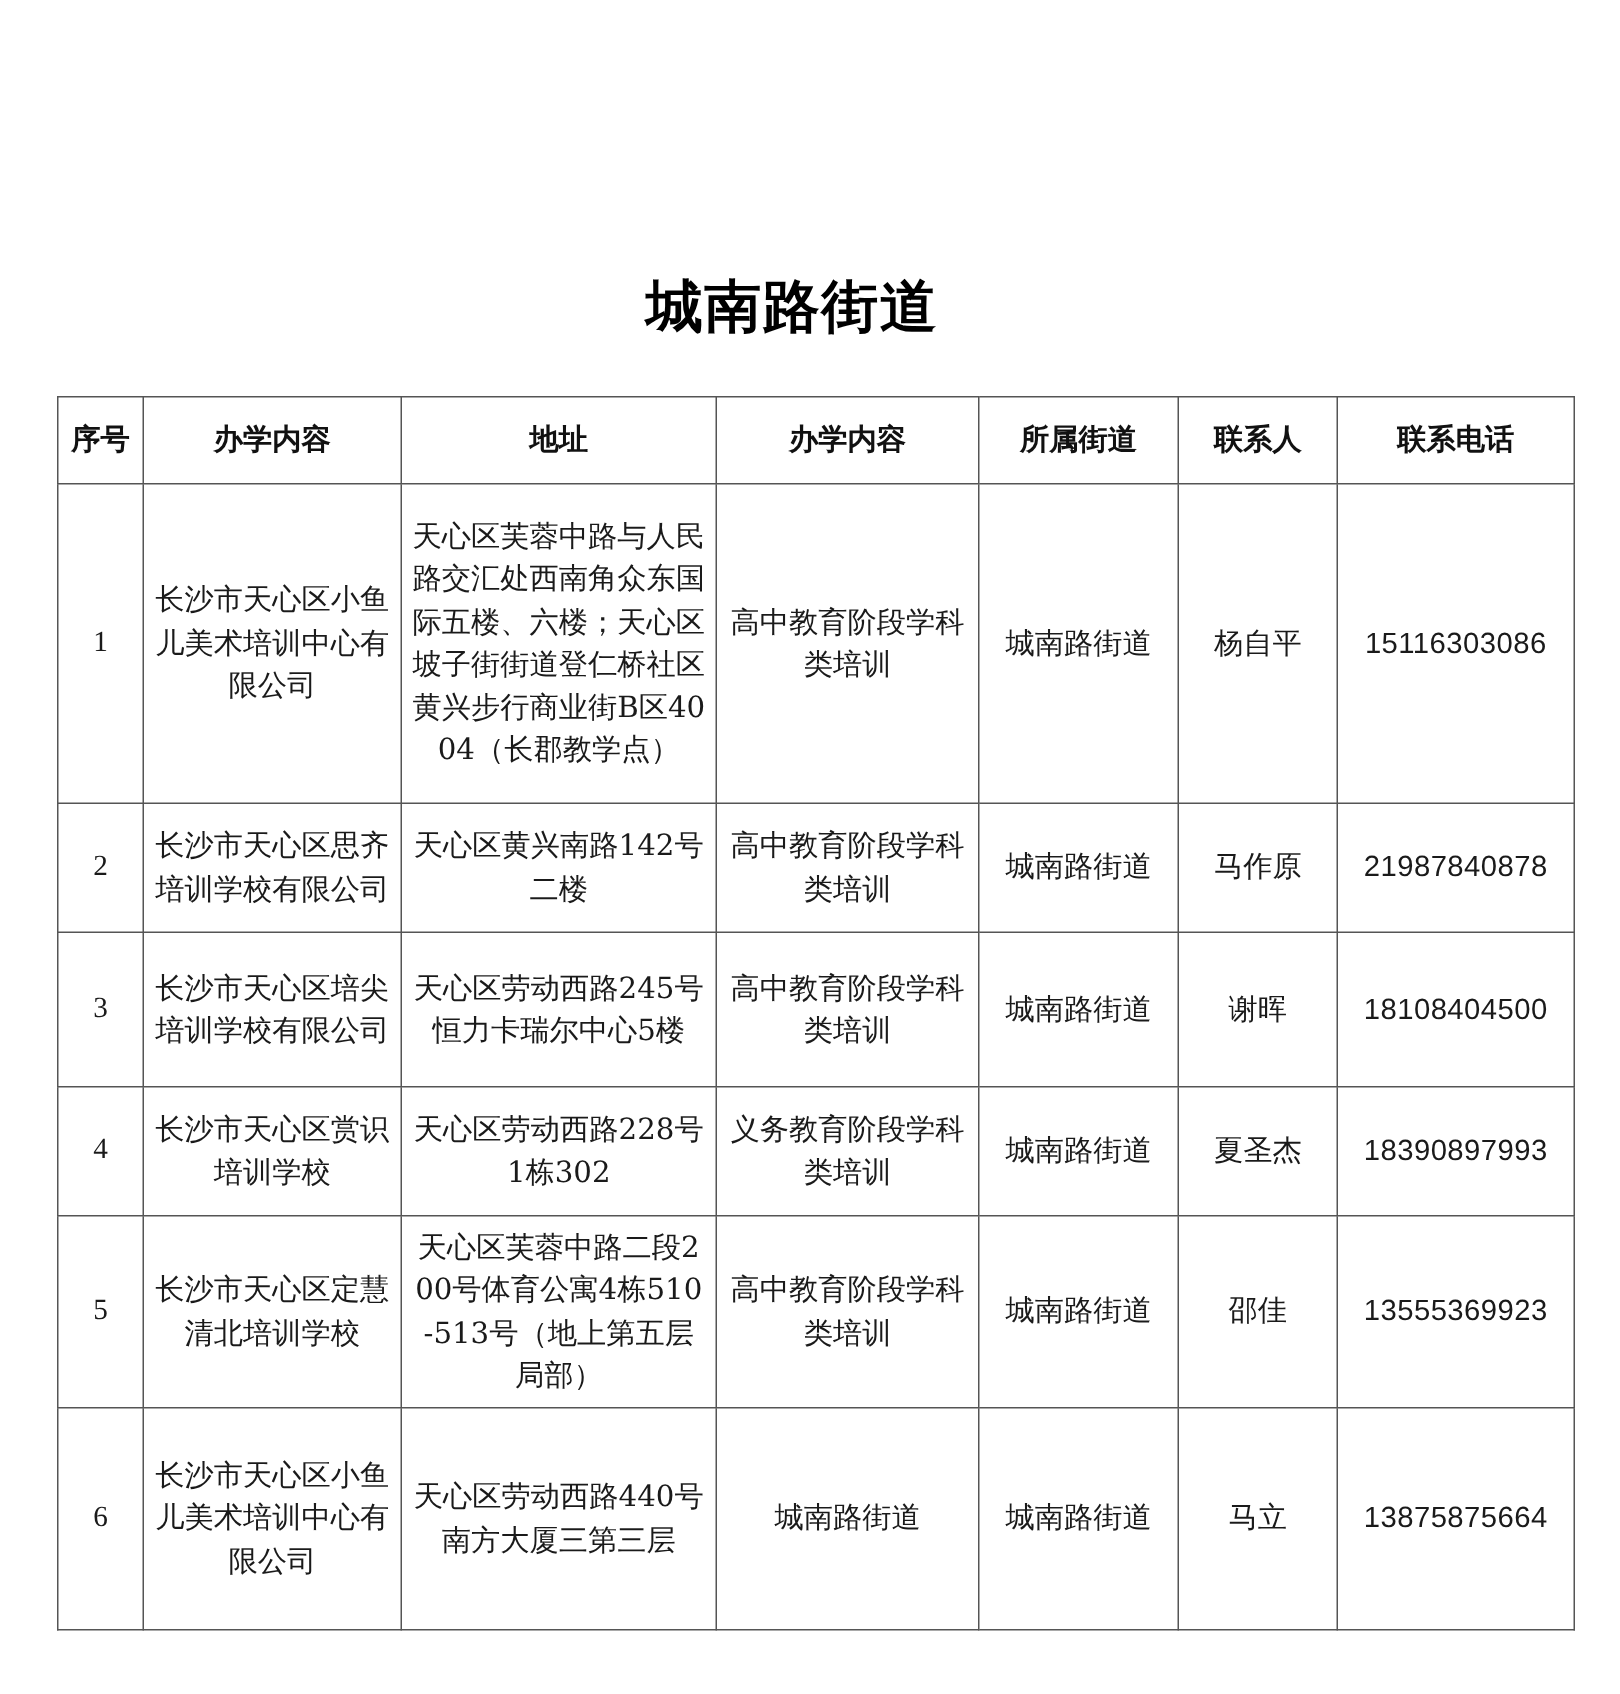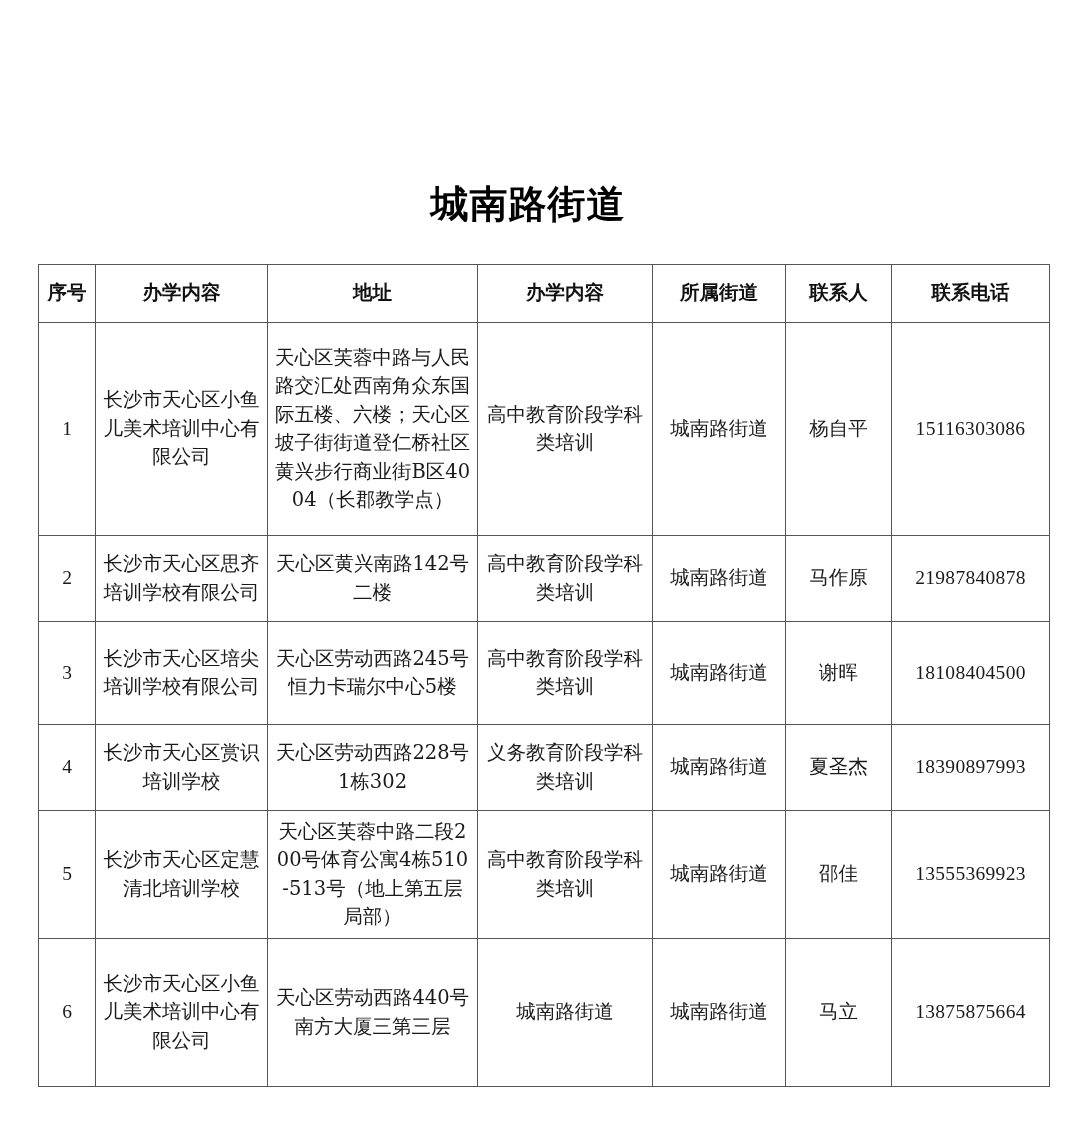--- a/index.html
+++ b/index.html
@@ -58,21 +58,21 @@
     .col-contact { width: 106px; }
     .col-phone { width: 158px; }
     tr.hdr { height: 58px; }
     tr.r1 { height: 213px; }
     tr.r2 { height: 86px; }
     tr.r3 { height: 103px; }
     tr.r4 { height: 86px; }
     tr.r5 { height: 128px; }
     tr.r6 { height: 148px; }
     td.num { font-family: "Liberation Serif", "DejaVu Serif", serif; font-size: 21px; }
-    td.phone { font-family: Liberation Serif, serif; font-size: 20px; letter-spacing: 0.3px; }
+    td.phone { font-family: Liberation Sans, sans-serif; font-size: 20px; letter-spacing: 0.3px; }
   </style>
 </head>
 <body>
 
 <h1 class="page-title">城南路街道</h1>
 
 <table class="roster">
   <colgroup>
     <col class="col-no">
       <col class="col-name">

